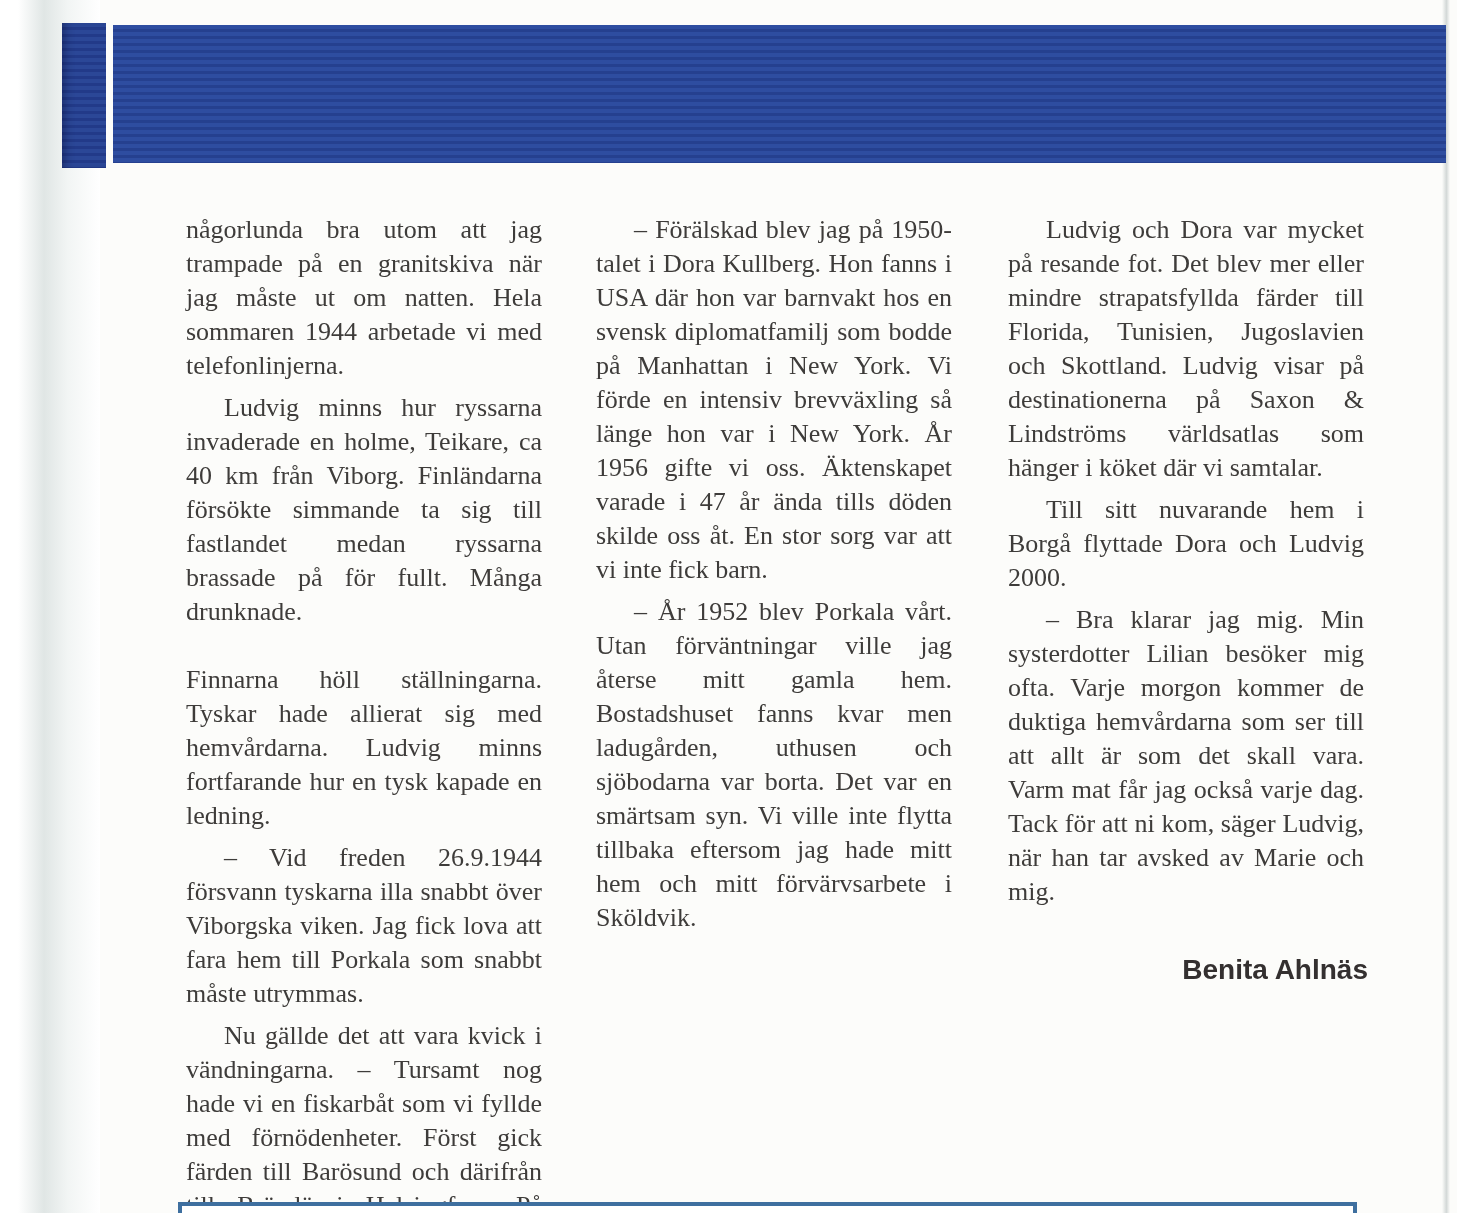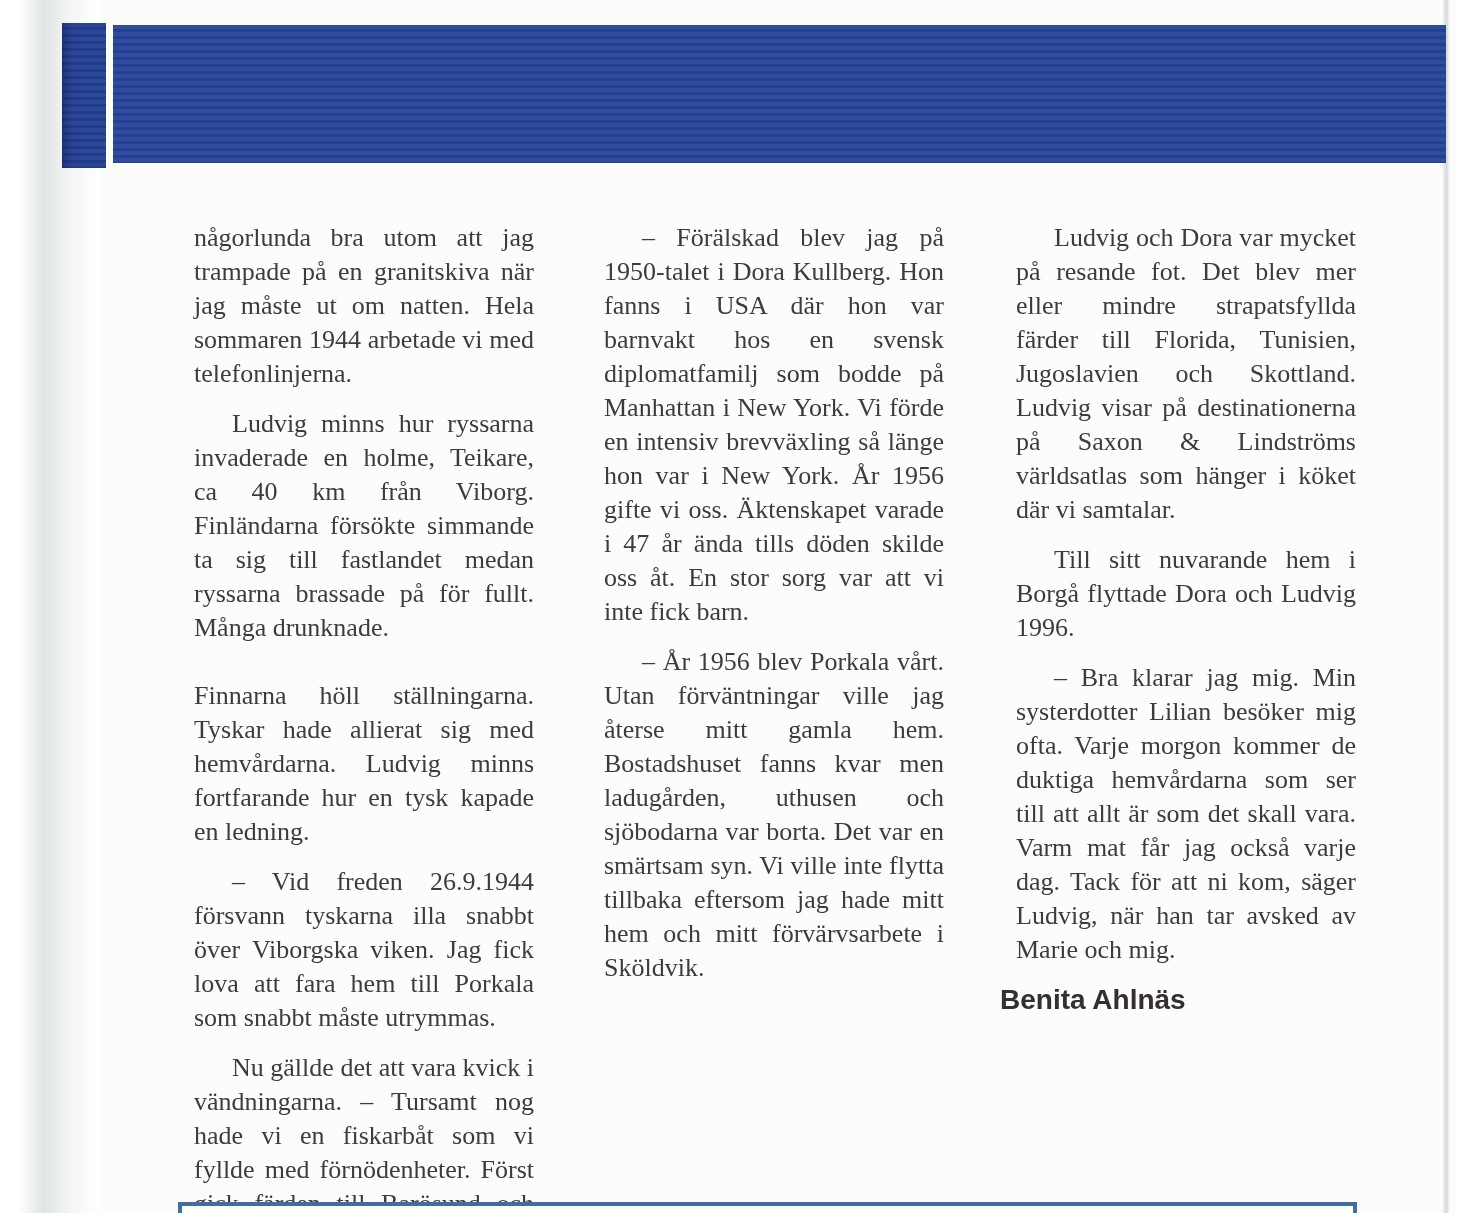--- a/index.html
+++ b/index.html
@@ -35,26 +35,27 @@
   
   .col {
     position:absolute; top:205px; width:372px;
     font-size:26px; line-height:34px;
     color:var(--text,#3e3c3a);
     text-align:justify;
   }
   .col-1 { left:178px; }
   .col-2 { left:588px; }
   .col-3 { left:1000px; }
-  .para { margin:16px; }
+  .para { margin:8px; }
   .para.indent { text-indent:38px; }
   .para.space-before { margin-top:34px; }
 
   .byline {
-    margin-top:16px; padding-right:4px;
+    margin-top:44px; padding-right:4px;
+    text-align:right;
     font-family:"Liberation Sans", sans-serif;
     font-weight:bold; font-size:28px;
     color:var(--byline-text,#343030);
   }
 
   
   .bottom-box {
     position:absolute; left:178px; top:1202px; width:1179px; height:60px;
     border:4px solid var(--box-border,#3e6f9f);
     background:#ffffff;
@@ -73,24 +74,24 @@
 
   <div class="col col-1">
       <p class="para">någorlunda bra utom att jag trampade på en granitskiva när jag måste ut om natten. Hela sommaren 1944 arbetade vi med telefonlinjerna.</p>
       <p class="para indent">Ludvig minns hur ryssarna invaderade en holme, Teikare, ca 40 km från Viborg. Finländarna försökte simmande ta sig till fastlandet medan ryssarna brassade på för fullt. Många drunknade.</p>
       <p class="para space-before">Finnarna höll ställningarna. Tyskar hade allierat sig med hemvårdarna. Ludvig minns fortfarande hur en tysk kapade en ledning.</p>
       <p class="para indent">– Vid freden 26.9.1944 försvann tyskarna illa snabbt över Viborgska viken. Jag fick lova att fara hem till Porkala som snabbt måste utrymmas.</p>
       <p class="para indent">Nu gällde det att vara kvick i vändningarna. – Tursamt nog hade vi en fiskarbåt som vi fyllde med förnödenheter. Först gick färden till Barösund och därifrån till Brändö i Helsingfors. På Brändö fick vi tak över huvudet hos en familj som hade varit våra sommargäster</p>
     </div>
   <div class="col col-2">
       <p class="para indent">– Förälskad blev jag på 1950-talet i Dora Kullberg. Hon fanns i USA där hon var barnvakt hos en svensk diplomatfamilj som bodde på Manhattan i New York. Vi förde en intensiv brevväxling så länge hon var i New York. År 1956 gifte vi oss. Äktenskapet varade i 47 år ända tills döden skilde oss åt. En stor sorg var att vi inte fick barn.</p>
-      <p class="para indent">– År 1956 blev Porkala vårt. Utan förväntningar ville jag återse mitt gamla hem. Bostadshuset fanns kvar men ladugården, uthusen och sjöbodarna var borta. Det var en smärtsam syn. Vi ville inte flytta tillbaka eftersom jag hade mitt hem och mitt förvärvsarbete i Sköldvik.</p>
+      <p class="para indent">– År 1952 blev Porkala vårt. Utan förväntningar ville jag återse mitt gamla hem. Bostadshuset fanns kvar men ladugården, uthusen och sjöbodarna var borta. Det var en smärtsam syn. Vi ville inte flytta tillbaka eftersom jag hade mitt hem och mitt förvärvsarbete i Sköldvik.</p>
     </div>
   <div class="col col-3">
 
     <p class="para indent">Ludvig och Dora var mycket på resande fot. Det blev mer eller mindre strapatsfyllda färder till Florida, Tunisien, Jugoslavien och Skottland. Ludvig visar på destinationerna på Saxon &amp; Lindströms världsatlas som hänger i köket där vi samtalar.</p>
-      <p class="para indent">Till sitt nuvarande hem i Borgå flyttade Dora och Ludvig 1996.</p>
+      <p class="para indent">Till sitt nuvarande hem i Borgå flyttade Dora och Ludvig 2000.</p>
       <p class="para indent">– Bra klarar jag mig. Min systerdotter Lilian besöker mig ofta. Varje morgon kommer de duktiga hemvårdarna som ser till att allt är som det skall vara. Varm mat får jag också varje dag. Tack för att ni kom, säger Ludvig, när han tar avsked av Marie och mig.</p>
       <div class="byline">Benita Ahlnäs</div>
   </div>
 
   <div class="bottom-box"></div>
 </div>
 
 </body></html>

